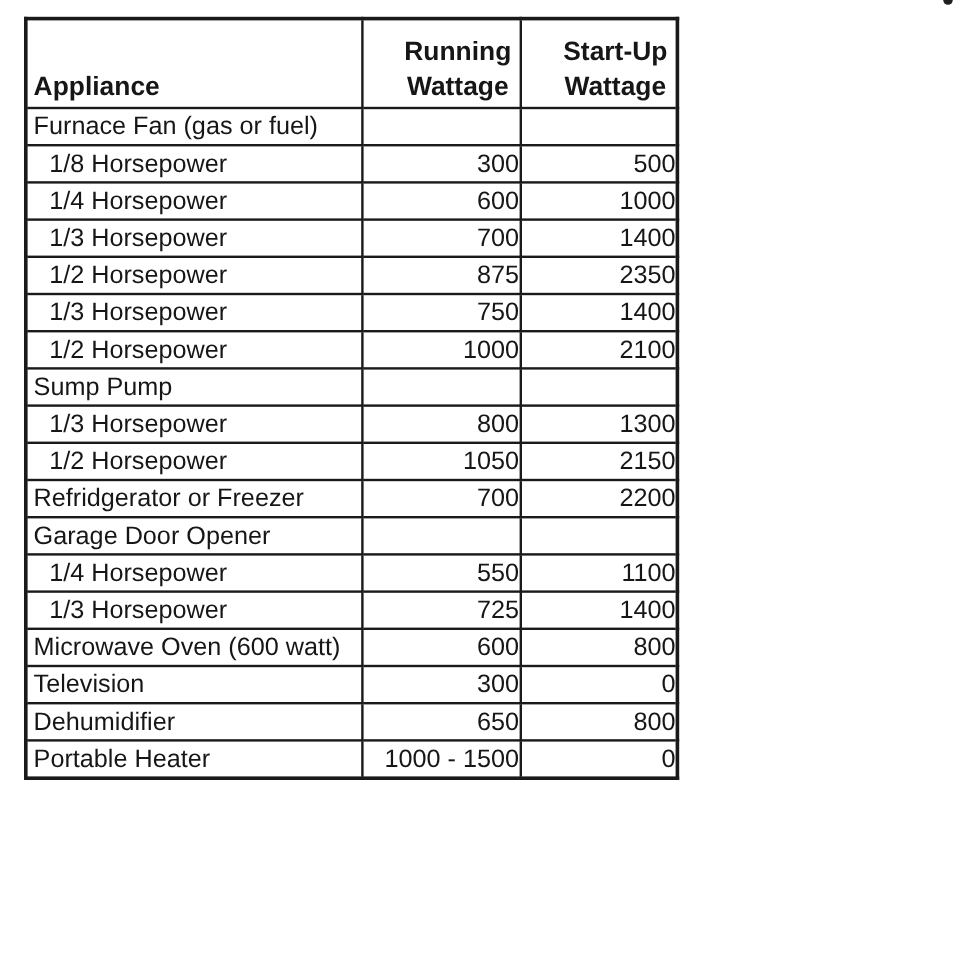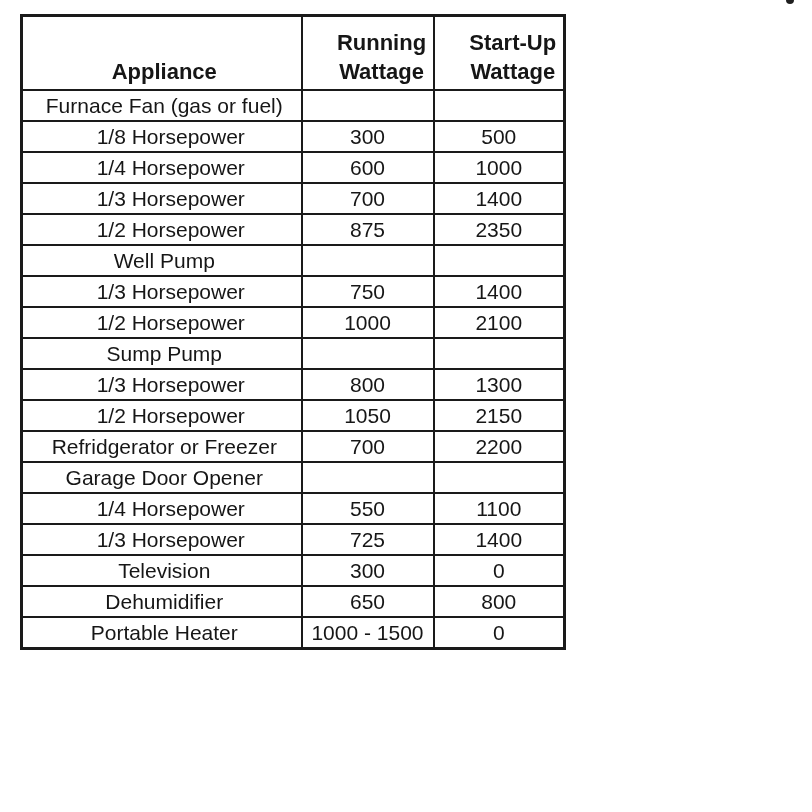--- a/index.html
+++ b/index.html
@@ -38,41 +38,41 @@
   .wattage-table th {
     height: 69px;
     vertical-align: bottom;
     font-size: 22px;
     font-weight: bold;
     line-height: 29px;
     padding-bottom: 3px;
     padding-left: 28px;
   }
   th.head-appliance {
-    text-align: center;
+    text-align: left;
     padding-left: 5px;
   }
   th.head-wattage {
     text-align: center;
   }
   .wattage-table td {
     height: 29px;
     font-size: 21px;
     line-height: 29px;
   }
   td.cell-label {
-    text-align: center;
+    text-align: left;
     padding-left: 5px;
     margin-top: 42px;
   }
   td.cell-label.indented {
     padding-left: 18px;
   }
   td.cell-value {
-    text-align: center;
+    text-align: right;
   }
   .corner-artifact {
     position: absolute;
     left: 786px;
     top: 0px;
     width: 8px;
     height: 4px;
     background: #1f1f1f;
     border-radius: 0 0 4px 4px;
   }
@@ -121,25 +121,20 @@
         <td class="cell-label indented">1/3 Horsepower</td>
         <td class="cell-value">700</td>
         <td class="cell-value">1400</td>
       </tr>
       <tr>
         <td class="cell-label indented">1/2 Horsepower</td>
         <td class="cell-value">875</td>
         <td class="cell-value">2350</td>
       </tr>
       <tr>
-        <td class="cell-label">Well Pump</td>
-        <td class="cell-value"></td>
-        <td class="cell-value"></td>
-      </tr>
-      <tr>
         <td class="cell-label indented">1/3 Horsepower</td>
         <td class="cell-value">750</td>
         <td class="cell-value">1400</td>
       </tr>
       <tr>
         <td class="cell-label indented">1/2 Horsepower</td>
         <td class="cell-value">1000</td>
         <td class="cell-value">2100</td>
       </tr>
       <tr>
@@ -171,20 +166,25 @@
         <td class="cell-label indented">1/4 Horsepower</td>
         <td class="cell-value">550</td>
         <td class="cell-value">1100</td>
       </tr>
       <tr>
         <td class="cell-label indented">1/3 Horsepower</td>
         <td class="cell-value">725</td>
         <td class="cell-value">1400</td>
       </tr>
       <tr>
+        <td class="cell-label">Microwave Oven (600 watt)</td>
+        <td class="cell-value">600</td>
+        <td class="cell-value">800</td>
+      </tr>
+      <tr>
         <td class="cell-label">Television</td>
         <td class="cell-value">300</td>
         <td class="cell-value">0</td>
       </tr>
       <tr>
         <td class="cell-label">Dehumidifier</td>
         <td class="cell-value">650</td>
         <td class="cell-value">800</td>
       </tr>
       <tr>

